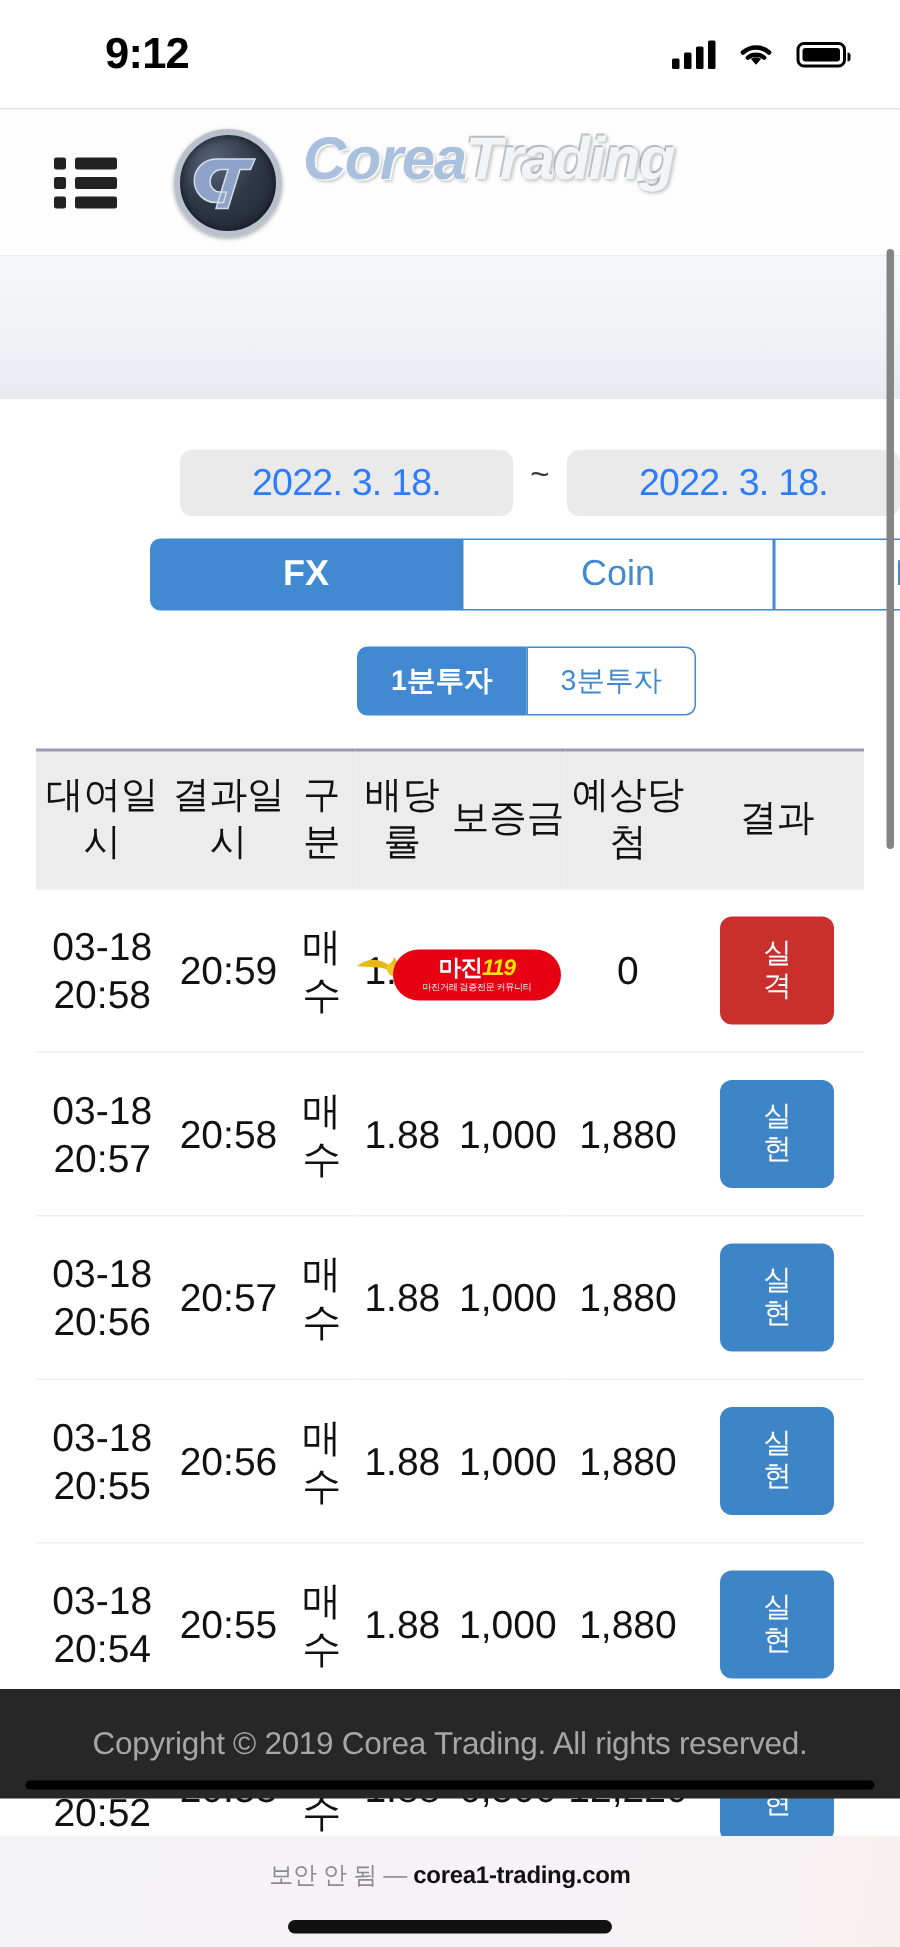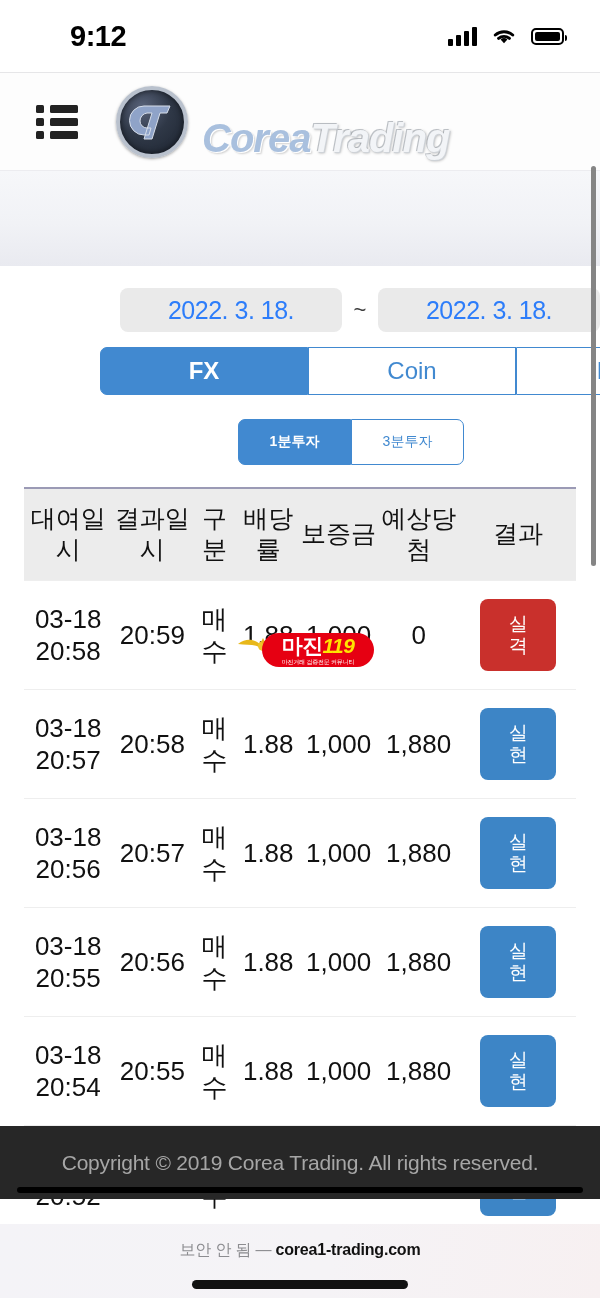--- a/index.html
+++ b/index.html
@@ -55,21 +55,21 @@
     background: #fdfdfd;
     border-top: 1px solid #e6e6e8;
     display: flex; align-items: center;
     padding-left: 36px;
   }
   .menu-icon { width: 42px; height: 34px; display:flex; flex-direction:column; justify-content:space-between; cursor:pointer;}
   .menu-icon .ln { display:flex; align-items:center; gap:6px; height:8px;}
   .menu-icon .dot { width:8px; height:8px; background:#222; border-radius:1.5px;}
   .menu-icon .bar { flex:1; height:8px; background:#222; border-radius:1.5px;}
 
-  .brand { display:flex; align-items:flex-end; margin-left: 38px; }
+  .brand { display:flex; align-items:flex-start; margin-left: 38px; }
   .logo-mark {
     width: 72px; height: 72px; border-radius: 50%;
     background: radial-gradient(circle at 35% 28%, #59637a 0%, #2f3847 45%, #1d2430 100%);
     border: 4px solid #b9c1cd;
     box-shadow: 0 1px 3px rgba(0,0,0,.35), inset 0 0 6px rgba(0,0,0,.6);
     display:flex; align-items:center; justify-content:center;
     position: relative; flex: 0 0 auto;
   }
   .logo-mark svg { width: 50px; height: 50px; }
   .brand-word {
@@ -104,20 +104,21 @@
     display:flex; align-items:center; justify-content:flex-start;
     padding-left: 120px;
     gap: 0;
   }
   .date-field {
     width: 222px; height: 44px;
     background: #eaeaea; border-radius: 8px;
     display:flex; align-items:center; justify-content:center;
     color:#2d7dfa; font-size: 25px; letter-spacing:-0.5px;
     cursor: pointer;
+    margin-top: 12px;
   }
   .tilde { width: 36px; text-align:center; color:#3a3a3a; font-size: 22px; }
 
   .seg-row { margin-top: 15px; padding-left: 100px; display:flex; }
   .seg {
     display:flex; border-radius: 7px; overflow: visible;
   }
   .seg-btn {
     height: 48px; display:flex; align-items:center; justify-content:center;
     font-size: 24px; color:#4189d0; background:#fff;
@@ -127,21 +128,21 @@
   }
   .seg-btn:first-child { border-radius: 7px 0 0 7px; border-left-width:1.5px;}
   .seg-btn:last-child  { border-radius: 0 7px 7px 0; border-right-width:1.5px;}
   .seg-btn.active { background:#4189d0; color:#fff; font-weight:bold; }
 
   .seg-main .seg-btn:nth-child(1){ width: 208px; }
   .seg-main .seg-btn:nth-child(2){ width: 208px; }
   .seg-main .seg-btn:nth-child(3){ width: 208px; }
 
   .seg-row2 { margin-top: 24px; padding-left: 238px; display:flex; }
-  .seg-sub .seg-btn { width: 113px; height: 46px; font-size: 14px; }
+  .seg-sub .seg-btn { width: 113px; height: 46px; font-size: 19px; }
 
   
   .table-wrap { margin-top: 22px; padding: 0 24px; }
   .tbl { width: 100%; border-collapse: collapse; table-layout: fixed; }
   .tbl thead th {
     background:#ececec;
     border-top: 2px solid #9b9ab5;
     font-size: 25px; font-weight: normal; color:#111;
     padding: 14px 0 16px;
     line-height: 1.22;
@@ -180,21 +181,21 @@
     width: 140px; height: 44px;
     pointer-events:none; z-index: 5;
   }
   .wm .wm-bubble{
     position:absolute; left: 26px; top: 8px;
     width: 112px; height: 34px;
     background:#e60012; border-radius: 17px;
     display:flex; flex-direction:column; align-items:center; justify-content:center;
   }
   .wm .wm-main{
-    color:#fff; font-weight:bold; font-size:21px; line-height:1;
+    color:#fff; font-weight:bold; font-size:15px; line-height:1;
     letter-spacing:-0.6px; margin-top:-1px;
   }
   .wm .wm-main em{ font-style: italic; color:#ffe400; }
   .wm .wm-sub{
     color:#fff; font-size:6px; line-height:1; margin-top:3px; letter-spacing:-0.2px;
   }
   .wm .wm-wings{
     position:absolute; left:0; top:10px; width:56px; height:24px;
   }
 

